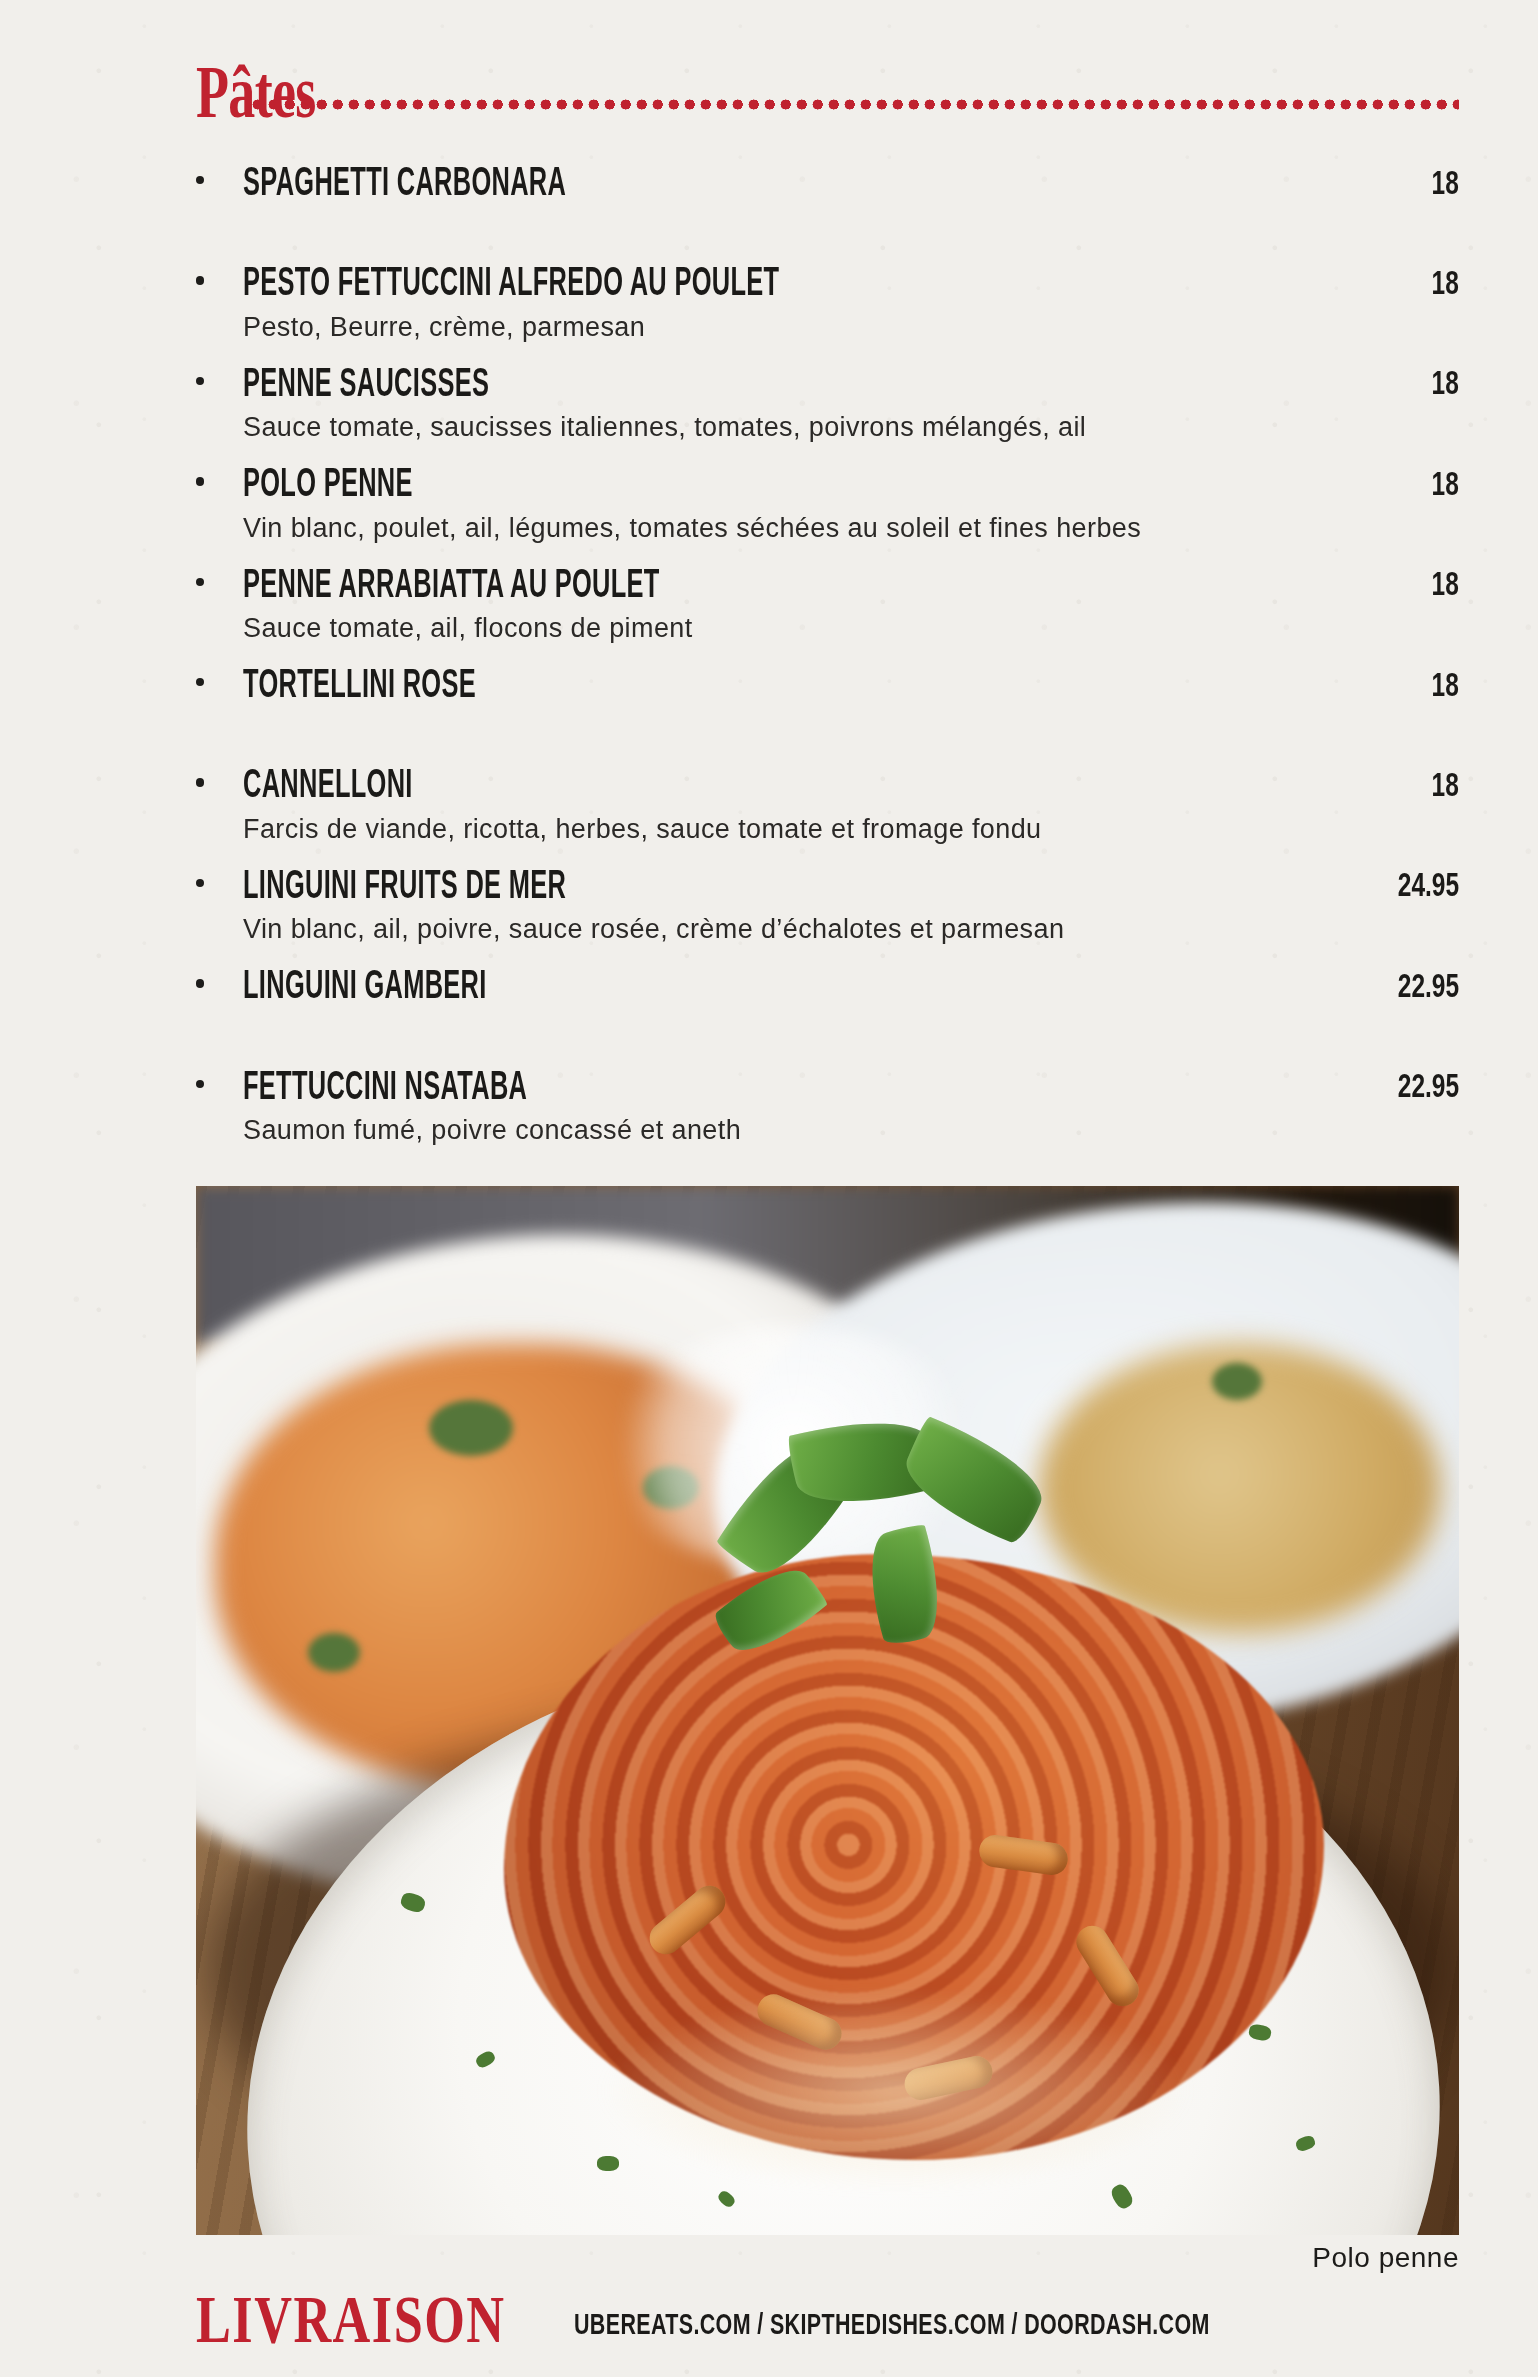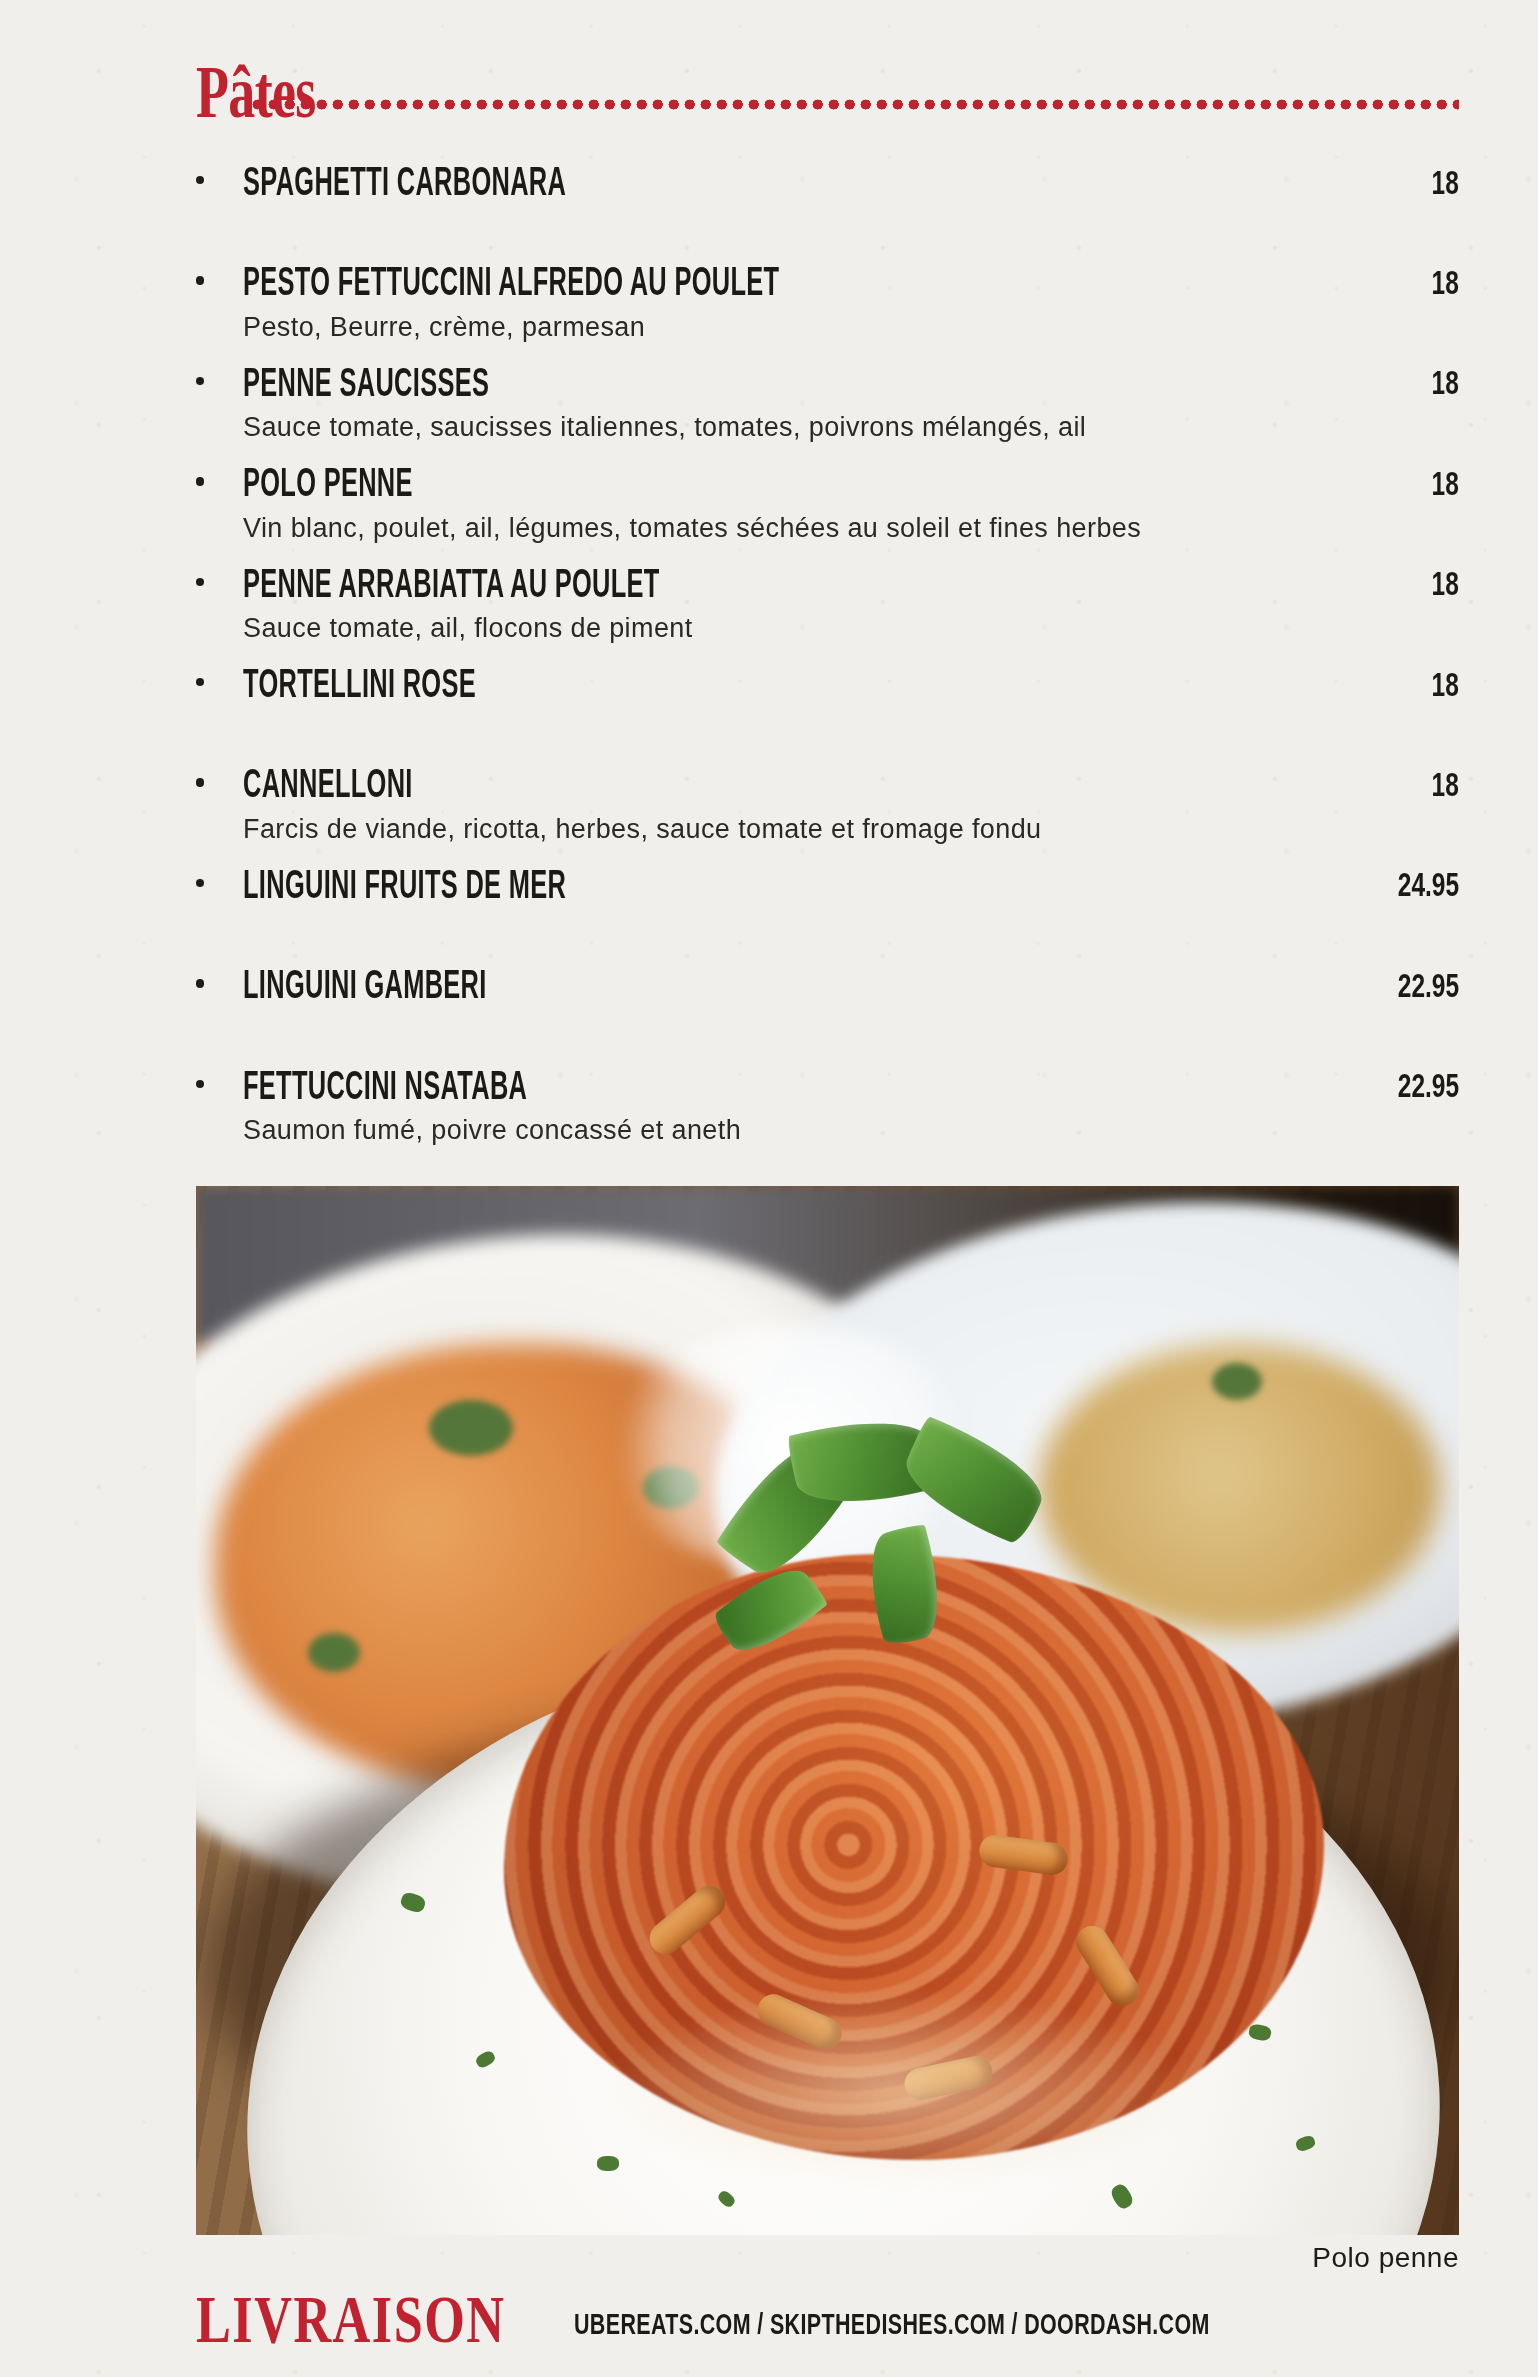--- a/index.html
+++ b/index.html
@@ -246,20 +246,21 @@
         <span class="item-price">18</span>
       </div>
       <div class="item-desc">Farcis de viande, ricotta, herbes, sauce tomate et fromage fondu</div>
     </li>
     <li>
       <span class="bullet"></span>
       <div class="item-top">
         <span class="item-name">LINGUINI FRUITS DE MER</span>
         <span class="item-price">24.95</span>
       </div>
+      <div class="item-desc">Vin blanc, ail, poivre, sauce rosée, crème d’échalotes et parmesan</div>
     </li>
     <li>
       <span class="bullet"></span>
       <div class="item-top">
         <span class="item-name">LINGUINI GAMBERI</span>
         <span class="item-price">22.95</span>
       </div>
     </li>
     <li>
       <span class="bullet"></span>

